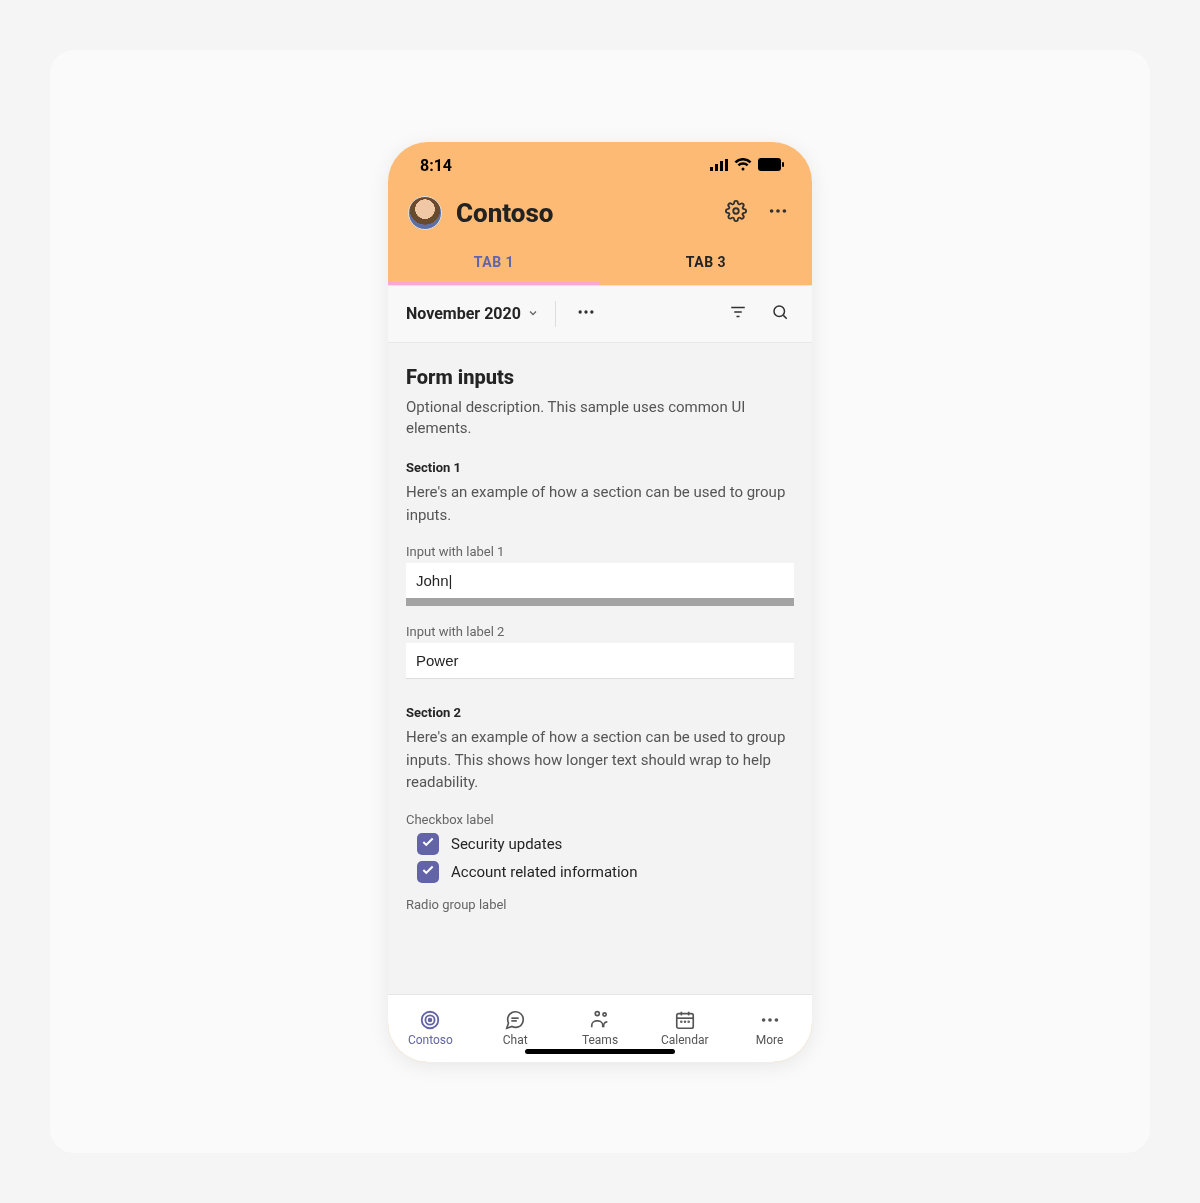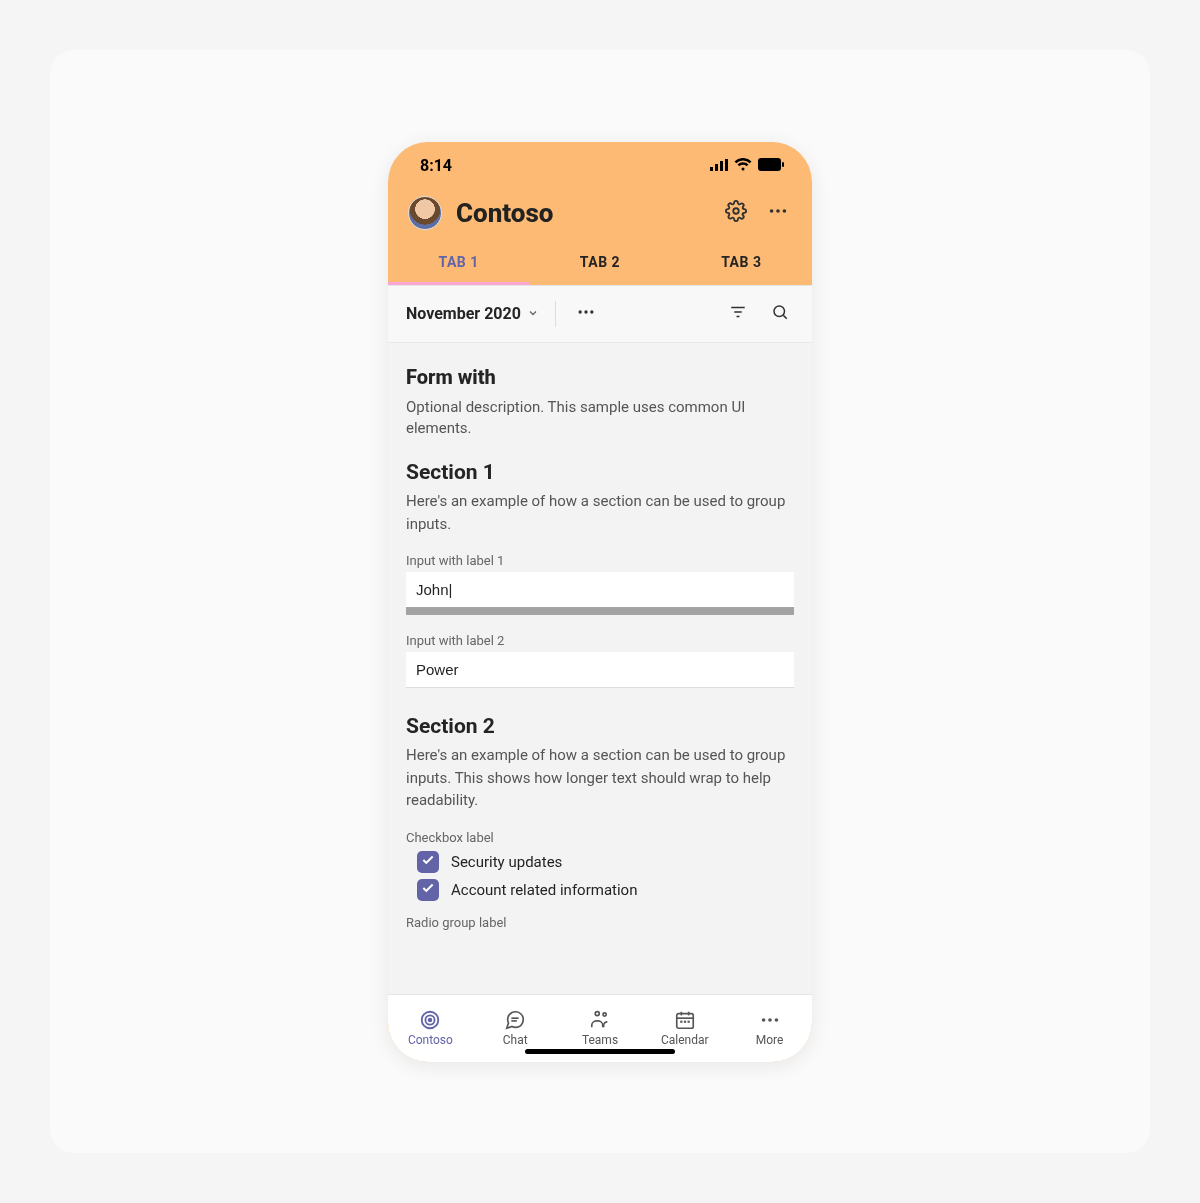--- a/index.html
+++ b/index.html
@@ -101,21 +101,21 @@
   
   .content {
     flex:1;
     overflow:hidden;
     background: #f3f3f3;
     padding: 22px 18px 0 18px;
     color:#242424;
   }
   .form-title { font-size: 20px; font-weight:800; margin-bottom:8px; }
   .form-desc { font-size: 15px; color:#555; margin-bottom: 20px; line-height:1.45; }
-  .section-title { font-size: 21px; font-weight:700; margin-bottom:6px; }
+  .section-title { font-size: 13px; font-weight:700; margin-bottom:6px; }
   .section-desc { font-size: 15px; color:#555; margin-bottom:18px; line-height:1.5; }
   .field-label { font-size: 13px; color:#666; margin-bottom:4px; }
   .text-input {
     width:100%;
     background:#fff;
     border: none;
     border-bottom: 1px solid #ddd;
     padding: 9px 10px;
     font-size: 15px;
     color:#242424;
@@ -209,21 +209,20 @@
               <circle cx="5" cy="12" r="2"></circle>
               <circle cx="12" cy="12" r="2"></circle>
               <circle cx="19" cy="12" r="2"></circle>
             </svg>
         </span>
       </div>
     </div>
 
     <div class="tabs">
       <div class="tab active">TAB 1</div>
-      <div class="tab">TAB 2</div>
       <div class="tab">TAB 3</div>
     </div>
 
     <div class="subheader">
       <div class="month">
         <span>November 2020</span>
         <span>
           <svg width="12" height="12" viewBox="0 0 24 24" fill="none" stroke="#666" stroke-width="2.5">
               <polyline points="6 9 12 15 18 9"></polyline>
             </svg>
@@ -253,21 +252,21 @@
         <span>
           <svg width="18" height="18" viewBox="0 0 24 24" fill="none" stroke="#323130" stroke-width="2">
               <circle cx="11" cy="11" r="7"></circle>
               <line x1="21" y1="21" x2="16.5" y2="16.5"></line>
             </svg>
         </span>
       </div>
     </div>
 
     <div class="content">
-      <div class="form-title">Form with</div>
+      <div class="form-title">Form inputs</div>
       <div class="form-desc">Optional description. This sample uses common UI elements.</div>
 
       <div class="section-title">Section 1</div>
       <div class="section-desc">Here's an example of how a section can be used to group inputs.</div>
 
       <div class="field-label">Input with label 1</div>
       <input class="text-input focused" value="John|" style="">
 
       <div class="field-label">Input with label 2</div>
       <input class="text-input" value="Power" style="">

